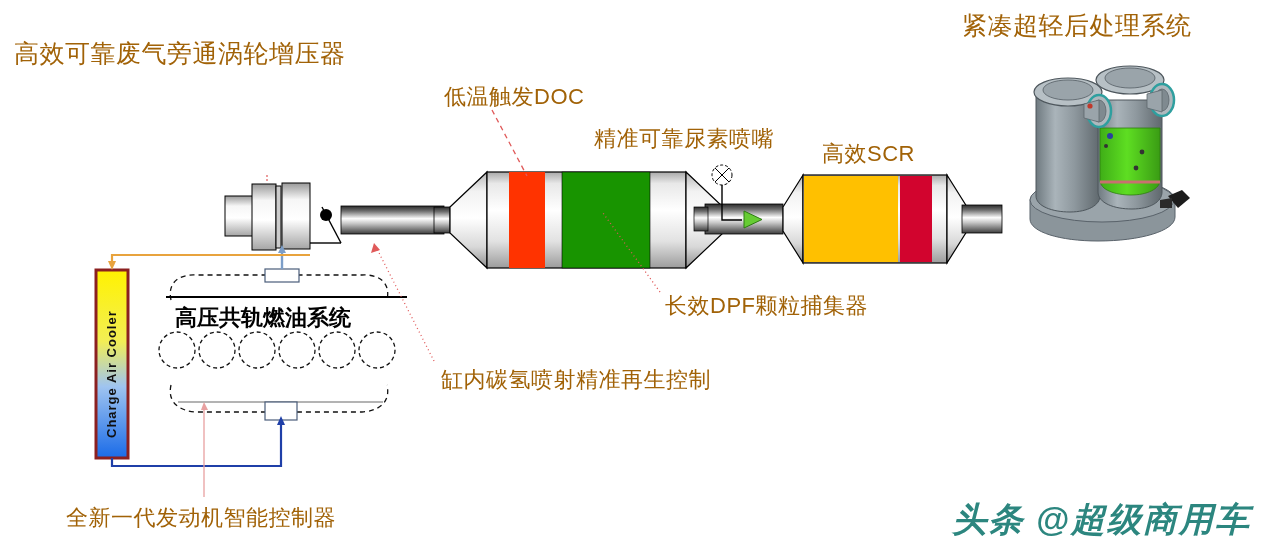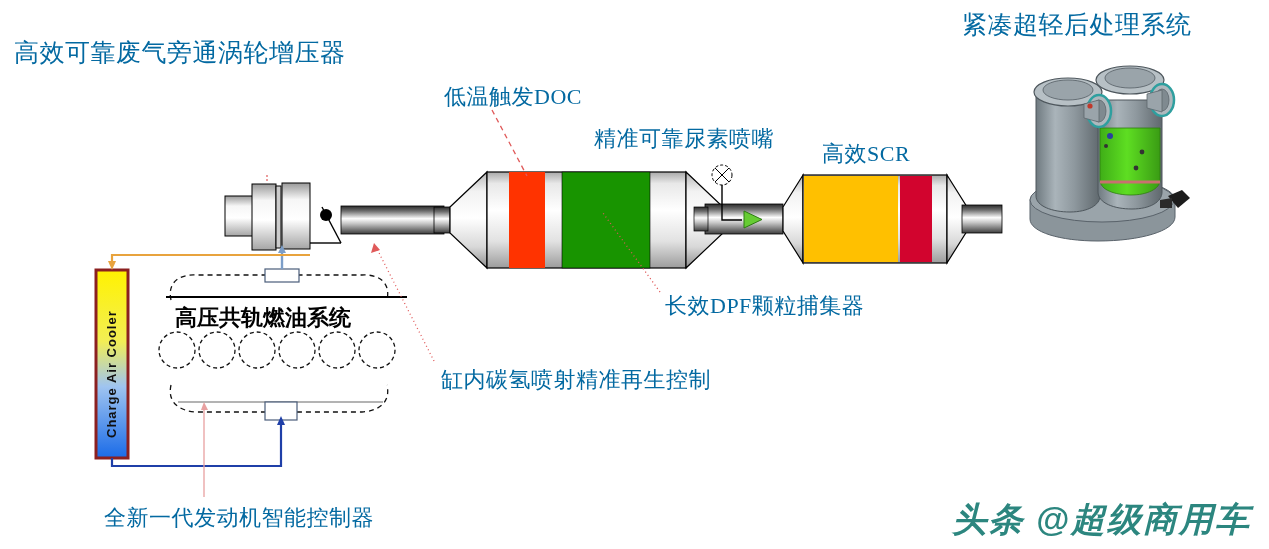--- a/index.html
+++ b/index.html
@@ -19,22 +19,22 @@
   }
   #svg-layer {
     position: absolute;
     left: 0;
     top: 0;
     width: 1269px;
     height: 549px;
   }
   .lbl {
     position: absolute;
-    color: #0369a1;
-    font-family: Liberation Serif, serif;
+    color: #a16207;
+    font-family: Liberation Sans, sans-serif;
     white-space: nowrap;
     line-height: 1.05;
     letter-spacing: 0.5px;
   }
   .lbl-title {
     font-size: 25px;
     font-weight: 500;
   }
   .lbl-callout {
     font-size: 22px;
@@ -272,21 +272,21 @@
   <div class="lbl lbl-callout" style="left:594px; top:127px;">精准可靠尿素喷嘴</div>
 
   <div class="lbl lbl-callout" style="left:822px; top:142px;">高效SCR</div>
 
   <div class="lbl lbl-title" style="left:962px; top:12px;">紧凑超轻后处理系统</div>
 
   <div class="lbl lbl-callout" style="left:665px; top:294px;">长效DPF颗粒捕集器</div>
 
   <div class="lbl lbl-callout" style="left:441px; top:368px;">缸内碳氢喷射精准再生控制</div>
 
-  <div class="lbl lbl-callout" style="left:66px; top:506px;margin-left:38px;">全新一代发动机智能控制器</div>
+  <div class="lbl lbl-callout" style="left:66px; top:506px;">全新一代发动机智能控制器</div>
 
   <div class="engine-text" style="left:175px; top:303px;">高压共轨燃油系统</div>
 
   <div class="cac-text" style="left:104px; top:288px; height:150px;">Charge Air Cooler</div>
 
   <div id="watermark">头条 @超级商用车</div>
 
 </div>
 
 </body></html>

